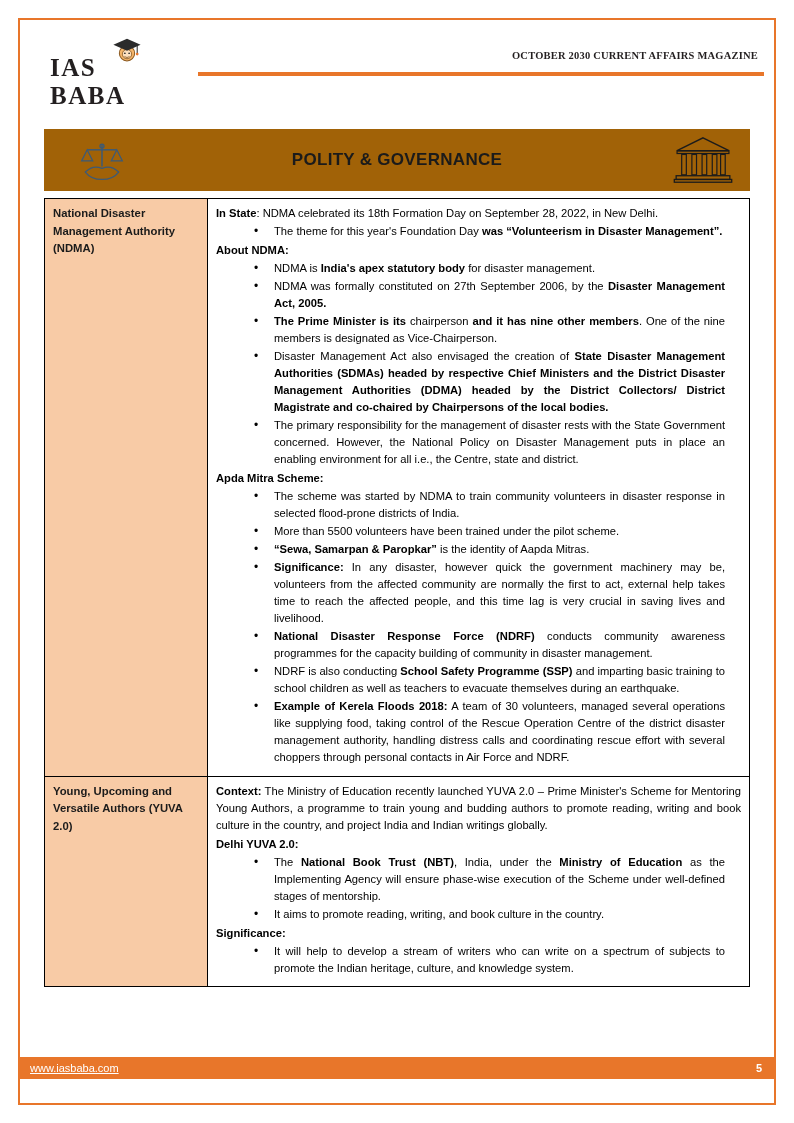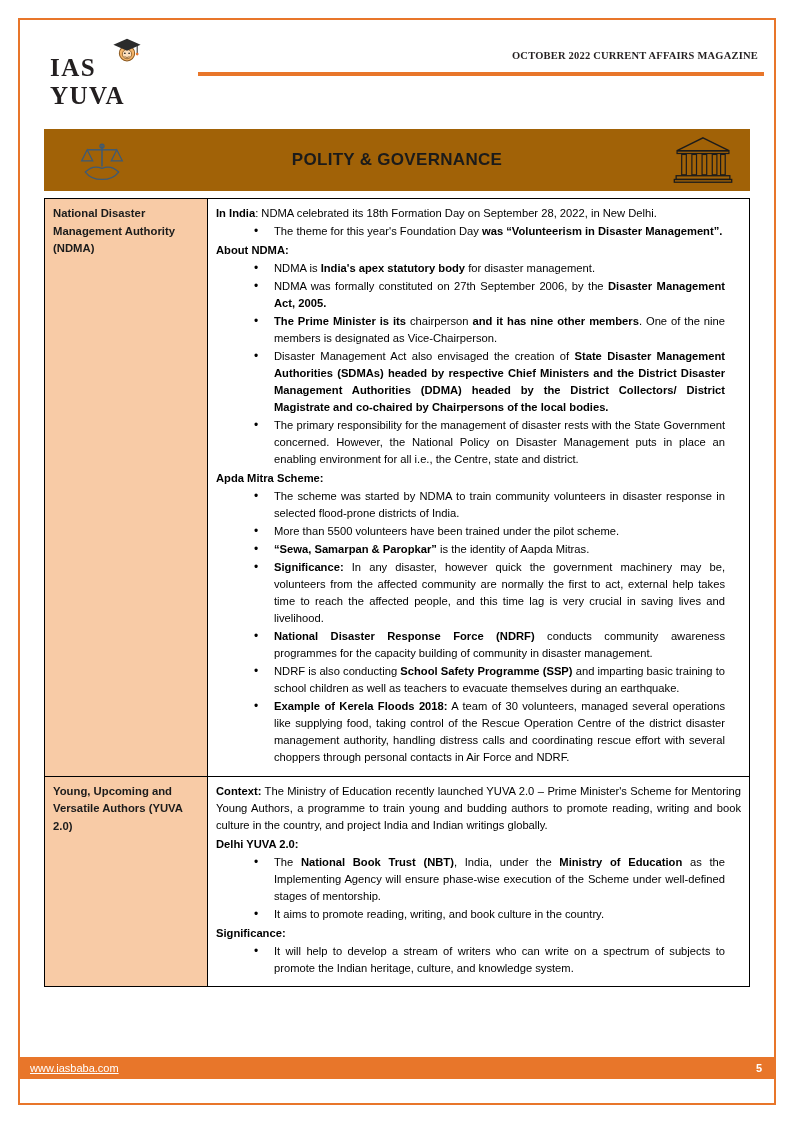--- a/index.html
+++ b/index.html
@@ -210,35 +210,35 @@
 </head>
 <body>
 
 <div class="page-border"></div>
 
 <div class="content">
 
   <div class="header">
     <div class="logo">
       <div class="logo-text">
-        <span>IAS</span><span class="gap"></span><span>YUVA</span>
+        <span>IAS</span><span class="gap"></span><span>BABA</span>
       </div>
       <svg class="logo-icon" viewBox="0 0 40 40">
         <ellipse cx="20" cy="25" rx="9" ry="9" fill="#f5b56b" stroke="#8a5a22" stroke-width="1.2"></ellipse>
         <ellipse cx="20" cy="26" rx="5.5" ry="5.5" fill="#fde0c0" stroke="#8a5a22" stroke-width="1"></ellipse>
         <circle cx="17.5" cy="25" r="1" fill="#2b2b2b"></circle>
         <circle cx="22.5" cy="25" r="1" fill="#2b2b2b"></circle>
         <path d="M17 29 q3 2 6 0" fill="none" stroke="#8a5a22" stroke-width="1"></path>
         <path d="M4 15 L20 8 L36 15 L20 22 Z" fill="#2b2b2b"></path>
         <path d="M32 16 L32 25" stroke="#2b2b2b" stroke-width="1.2"></path>
         <circle cx="32" cy="26" r="1.6" fill="#e8762a"></circle>
       </svg>
     </div>
     <div class="header-rule"></div>
-    <div class="header-title">OCTOBER 2022 CURRENT AFFAIRS MAGAZINE</div>
+    <div class="header-title">OCTOBER 2030 CURRENT AFFAIRS MAGAZINE</div>
   </div>
 
 
   <div class="subject-bar">
     <svg class="icon-left" viewBox="0 0 60 54">
       <path d="M30 10 L30 34" stroke="#3b5a78" stroke-width="1.6" fill="none"></path>
       <path d="M14 16 L46 16" stroke="#3b5a78" stroke-width="1.6" fill="none"></path>
       <circle cx="30" cy="12" r="2.2" fill="none" stroke="#3b5a78" stroke-width="1.4"></circle>
       <path d="M14 16 L8 28 L20 28 Z" fill="none" stroke="#3b5a78" stroke-width="1.3"></path>
       <path d="M46 16 L40 28 L52 28 Z" fill="none" stroke="#3b5a78" stroke-width="1.3"></path>
@@ -256,21 +256,21 @@
       <rect x="3" y="44" width="58" height="4" fill="none" stroke="#1b1b1b" stroke-width="1.4"></rect>
       <rect x="1" y="48" width="62" height="3" fill="none" stroke="#1b1b1b" stroke-width="1.4"></rect>
     </svg>
   </div>
 
   <table class="main">
     <tbody>
         <tr>
           <td class="topic">National Disaster Management Authority (NDMA)</td>
           <td class="body">
-            <p class="lead"><b>In India</b>: NDMA celebrated its 18th Formation Day on September 28, 2022, in New Delhi.</p>
+            <p class="lead"><b>In State</b>: NDMA celebrated its 18th Formation Day on September 28, 2022, in New Delhi.</p>
             <ul class="b">
               <li>The theme for this year's Foundation Day <b>was “Volunteerism in Disaster Management”.</b></li>
             </ul>
             <p class="sub">About NDMA:</p>
             <ul class="b">
               <li>NDMA is <b>India's apex statutory body</b> for disaster management.</li>
               <li>NDMA was formally constituted on 27th September 2006, by the <b>Disaster Management Act, 2005.</b></li>
               <li><b>The Prime Minister is its</b> chairperson <b>and it has nine other members</b>. One of the nine members is designated as Vice-Chairperson.</li>
               <li>Disaster Management Act also envisaged the creation of <b>State Disaster Management Authorities (SDMAs) headed by respective Chief Ministers and the District Disaster Management Authorities (DDMA) headed by the District Collectors/ District Magistrate and co-chaired by Chairpersons of the local bodies.</b></li>
               <li>The primary responsibility for the management of disaster rests with the State Government concerned. However, the National Policy on Disaster Management puts in place an enabling environment for all i.e., the Centre, state and district.</li>

